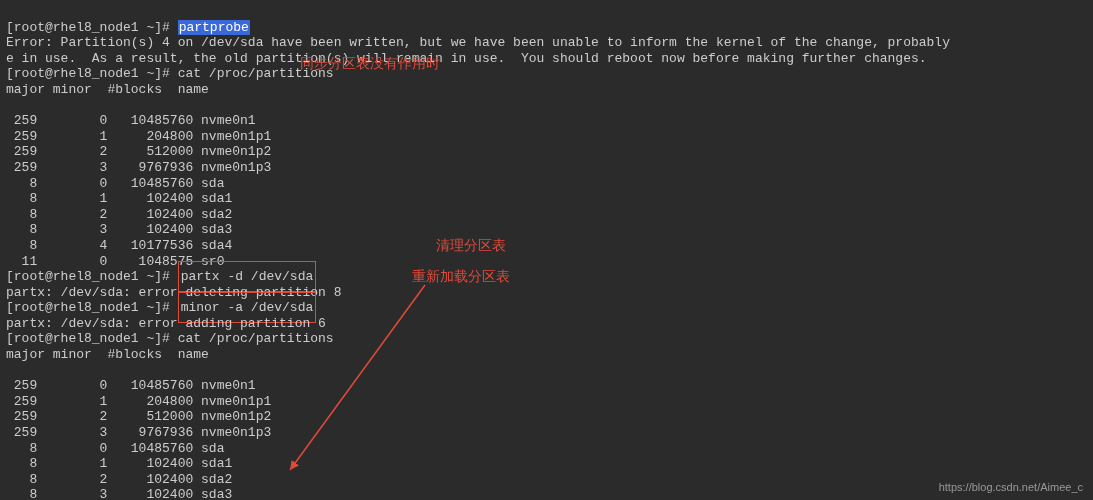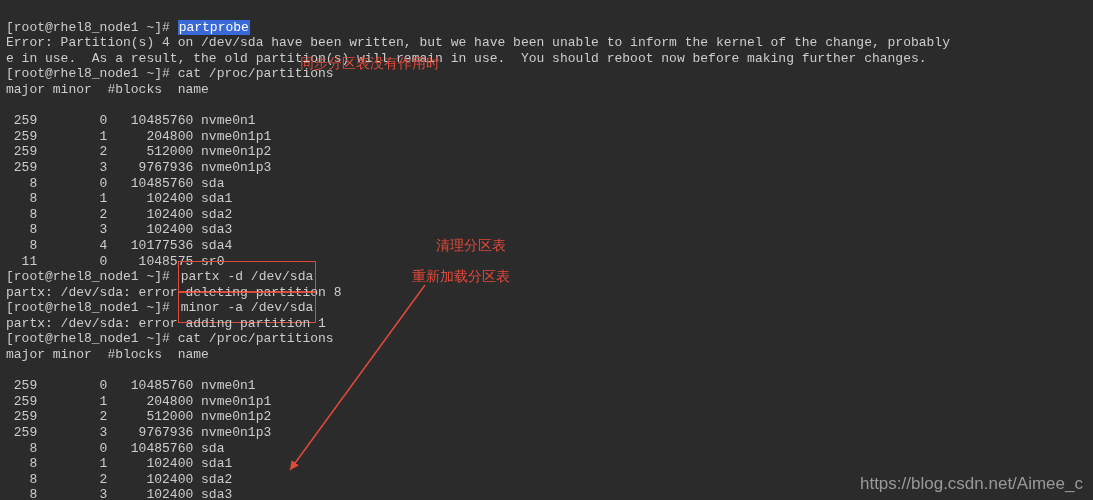--- a/index.html
+++ b/index.html
@@ -34,21 +34,21 @@
     color: #e04a3a;
     font-family: Liberation Sans, sans-serif;
     font-size: 14px;
     font-weight: 500;
   }
   .watermark {
     position: absolute;
     right: 10px;
     bottom: 6px;
     color: #999;
-    font-size: 17px;
+    font-size: 11px;
     font-family: sans-serif;
   }
   svg.arrow {
     position: absolute;
     pointer-events: none;
   }
 </style>
 </head>
 <body>
 
@@ -65,21 +65,21 @@
 <span> 259        3    9767936 nvme0n1p3</span>
 <span>   8        0   10485760 sda</span>
 <span>   8        1     102400 sda1</span>
 <span>   8        2     102400 sda2</span>
 <span>   8        3     102400 sda3</span>
 <span>   8        4   10177536 sda4</span>
 <span>  11        0    1048575 sr0</span>
 <span>[root@rhel8_node1 ~]# </span><span class="box-red">partx -d /dev/sda</span>
 <span>partx: /dev/sda: error deleting partition 8</span>
 <span>[root@rhel8_node1 ~]# </span><span class="box-red">minor -a /dev/sda</span>
-<span>partx: /dev/sda: error adding partition 1</span>
+<span>partx: /dev/sda: error adding partition 6</span>
 <span>[root@rhel8_node1 ~]# </span><span>cat /proc/partitions</span>
 <span>major minor  #blocks  name</span>
 
 <span> 259        0   10485760 nvme0n1</span>
 <span> 259        1     204800 nvme0n1p1</span>
 <span> 259        2     512000 nvme0n1p2</span>
 <span> 259        3    9767936 nvme0n1p3</span>
 <span>   8        0   10485760 sda</span>
 <span>   8        1     102400 sda1</span>
 <span>   8        2     102400 sda2</span>

